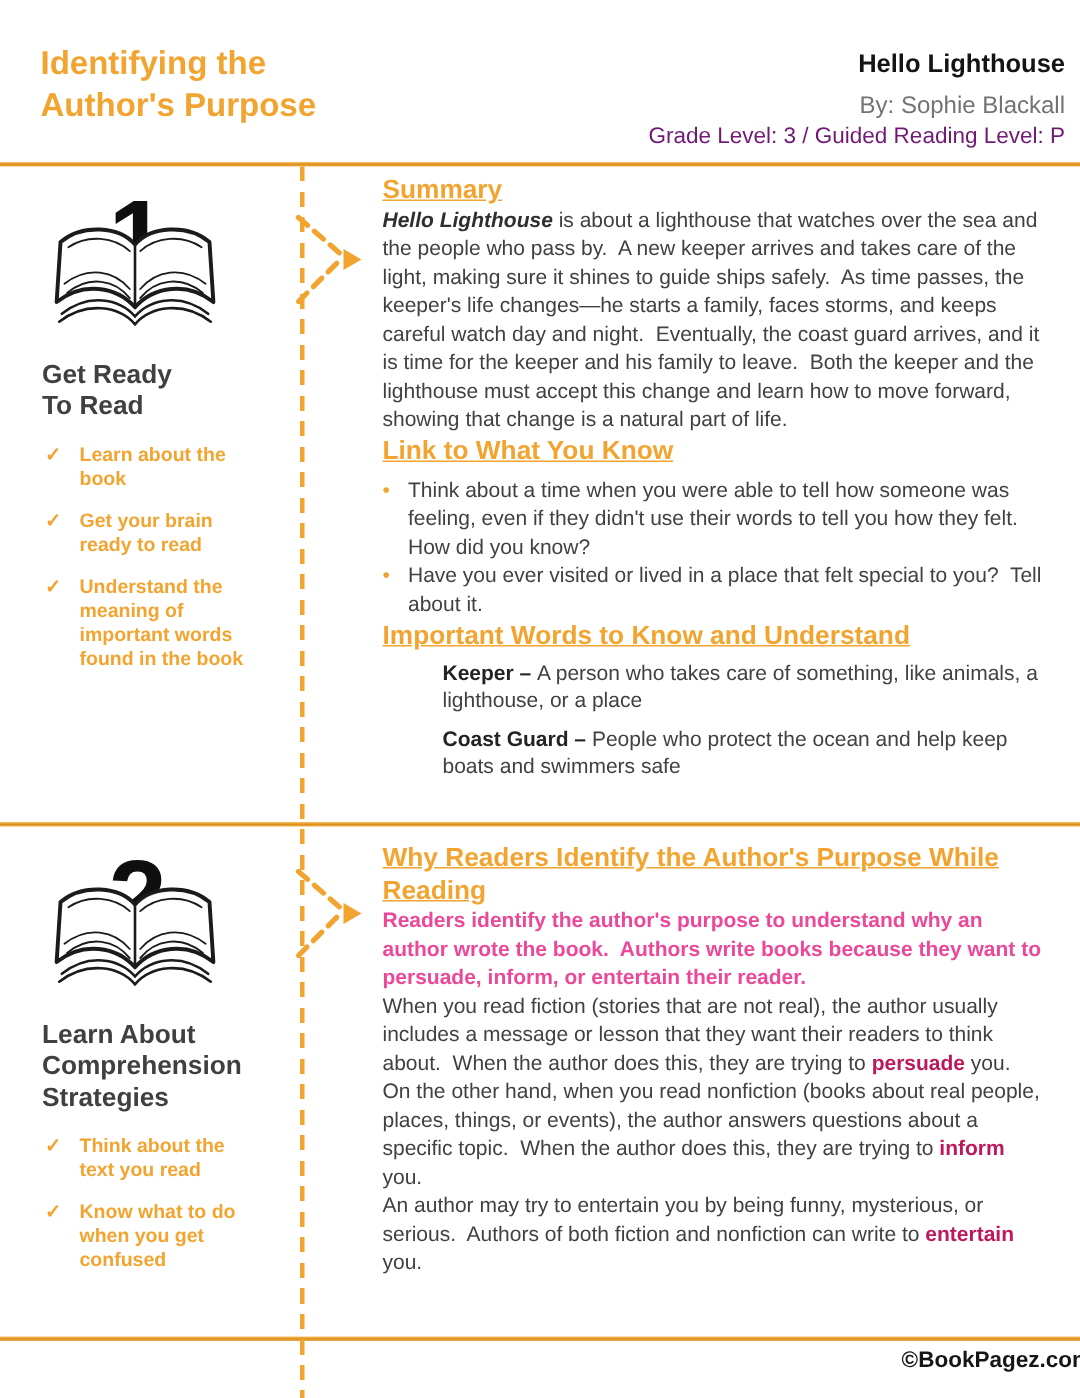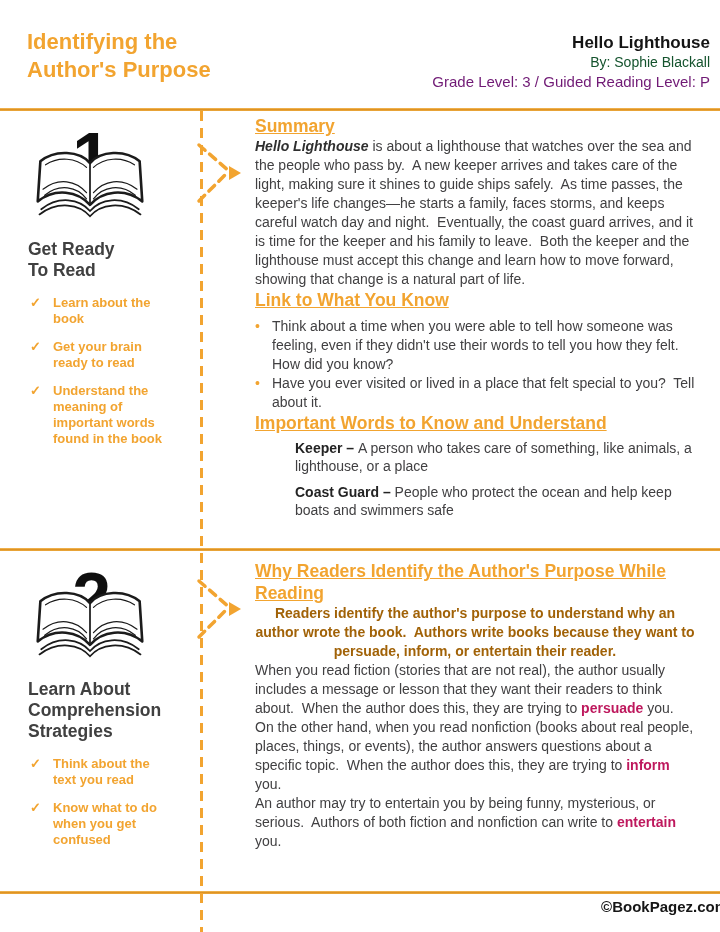--- a/index.html
+++ b/index.html
@@ -4,21 +4,21 @@
 <style>
   html,body{margin:0;padding:0;background:#ffffff;}
   .page{position:relative;width:720px;height:932px;background:#fff;overflow:hidden;
         font-family:"Liberation Sans",sans-serif;padding-left:16px;}
 
   
   .doc-title{position:absolute;left:27px;top:28px;width:225px;font-size:22px;line-height:28px;
              font-weight:bold;color:#F2A430;}
   .book-meta{position:absolute;right:26px;top:33px;text-align:right;}
   .book-title{font-size:17px;font-weight:bold;color:#141414;line-height:20px;}
-  .book-author{font-size:14px;color:#14532d;margin-top:0;line-height:18px;}
+  .book-author{font-size:16px;color:#737373;margin-top:9px;line-height:18px;}
   .book-level{font-size:15px;color:#701a75;margin-top:3px;line-height:16px;}
 
   
   .hr{position:absolute;left:0;width:720px;height:3px;
       background:linear-gradient(to bottom,#F6BE5E,#DC8F1E 55%,#EFAF47);}
   .hr1{top:108px}.hr2{top:548px}.hr3{top:891px}
   .vline{position:absolute;left:200px;top:111px;height:821px;width:3px;
          background:repeating-linear-gradient(to bottom,#F2A430 0 10px,transparent 10px 17px);}
   .arrow{position:absolute;left:196px;}
   .arrow1{top:142px}.arrow2{top:578px}
@@ -45,21 +45,21 @@
   .bullets{margin-top:6px;}
   .blt{display:flex;}
   .blt-dot{color:#F2A430;flex:none;width:9px;margin-right:8px;font-size:14px;line-height:19px;}
   .blt-text{font-size:14px;line-height:19px;white-space:pre-wrap;}
   .words-heading{margin-top:2px;}
   .defs{margin-top:5px;padding-left:40px;}
   .def{line-height:18px !important;margin-bottom:8px !important;}
   .def b{color:#232323;}
   .lead{font-weight:bold;font-style:italic;color:#2f2f2f;}
   .h3-2{margin-top:5px !important;}
-  .intro-p{margin-top:7px;font-weight:bold;color:#a16207;text-align:center;}
+  .intro-p{margin-top:7px;font-weight:bold;color:#ec4899;}
   .body-p{margin-top:5px;}
   .body-p b{color:#be185d;margin-top:43px;}
 
   
   .credit{position:absolute;right:8px;top:898px;font-size:15px;font-weight:bold;color:#161616;}
 </style>
 </head>
 <body>
 
 <div class="page">

